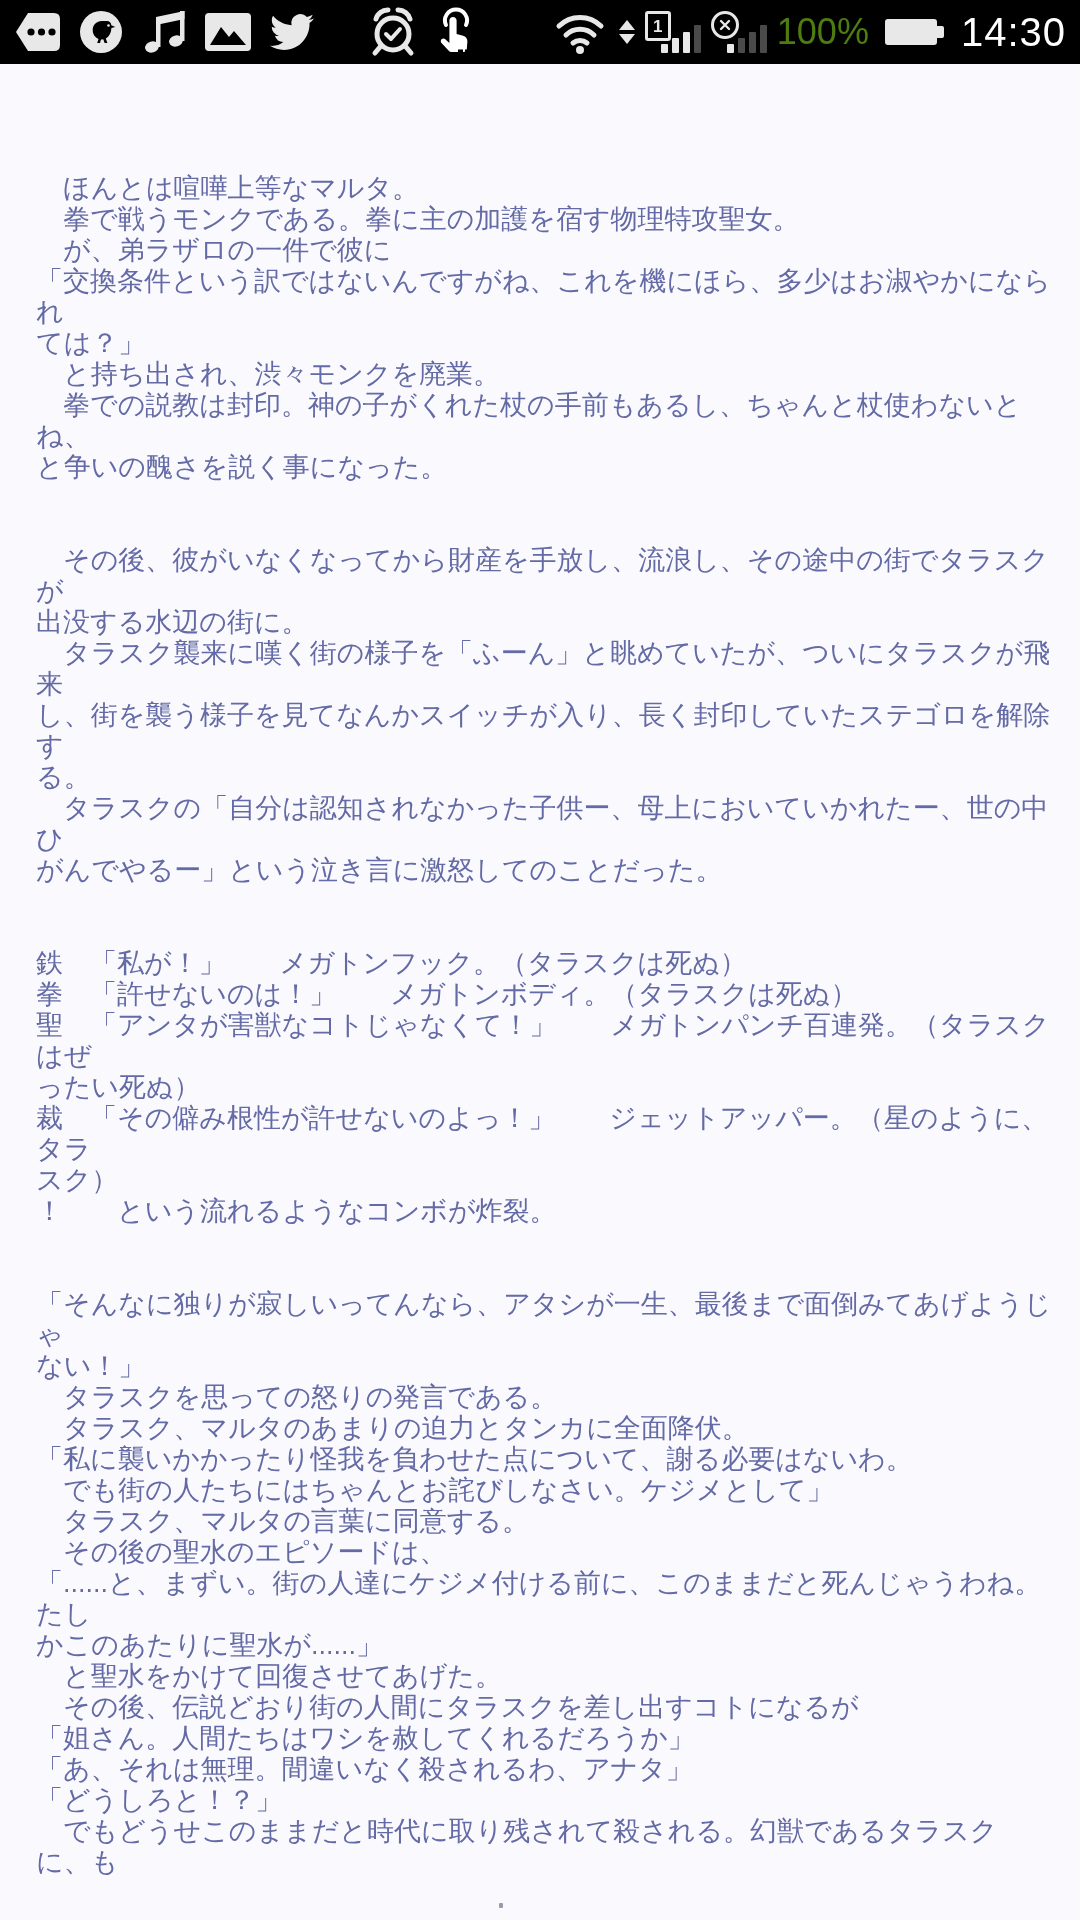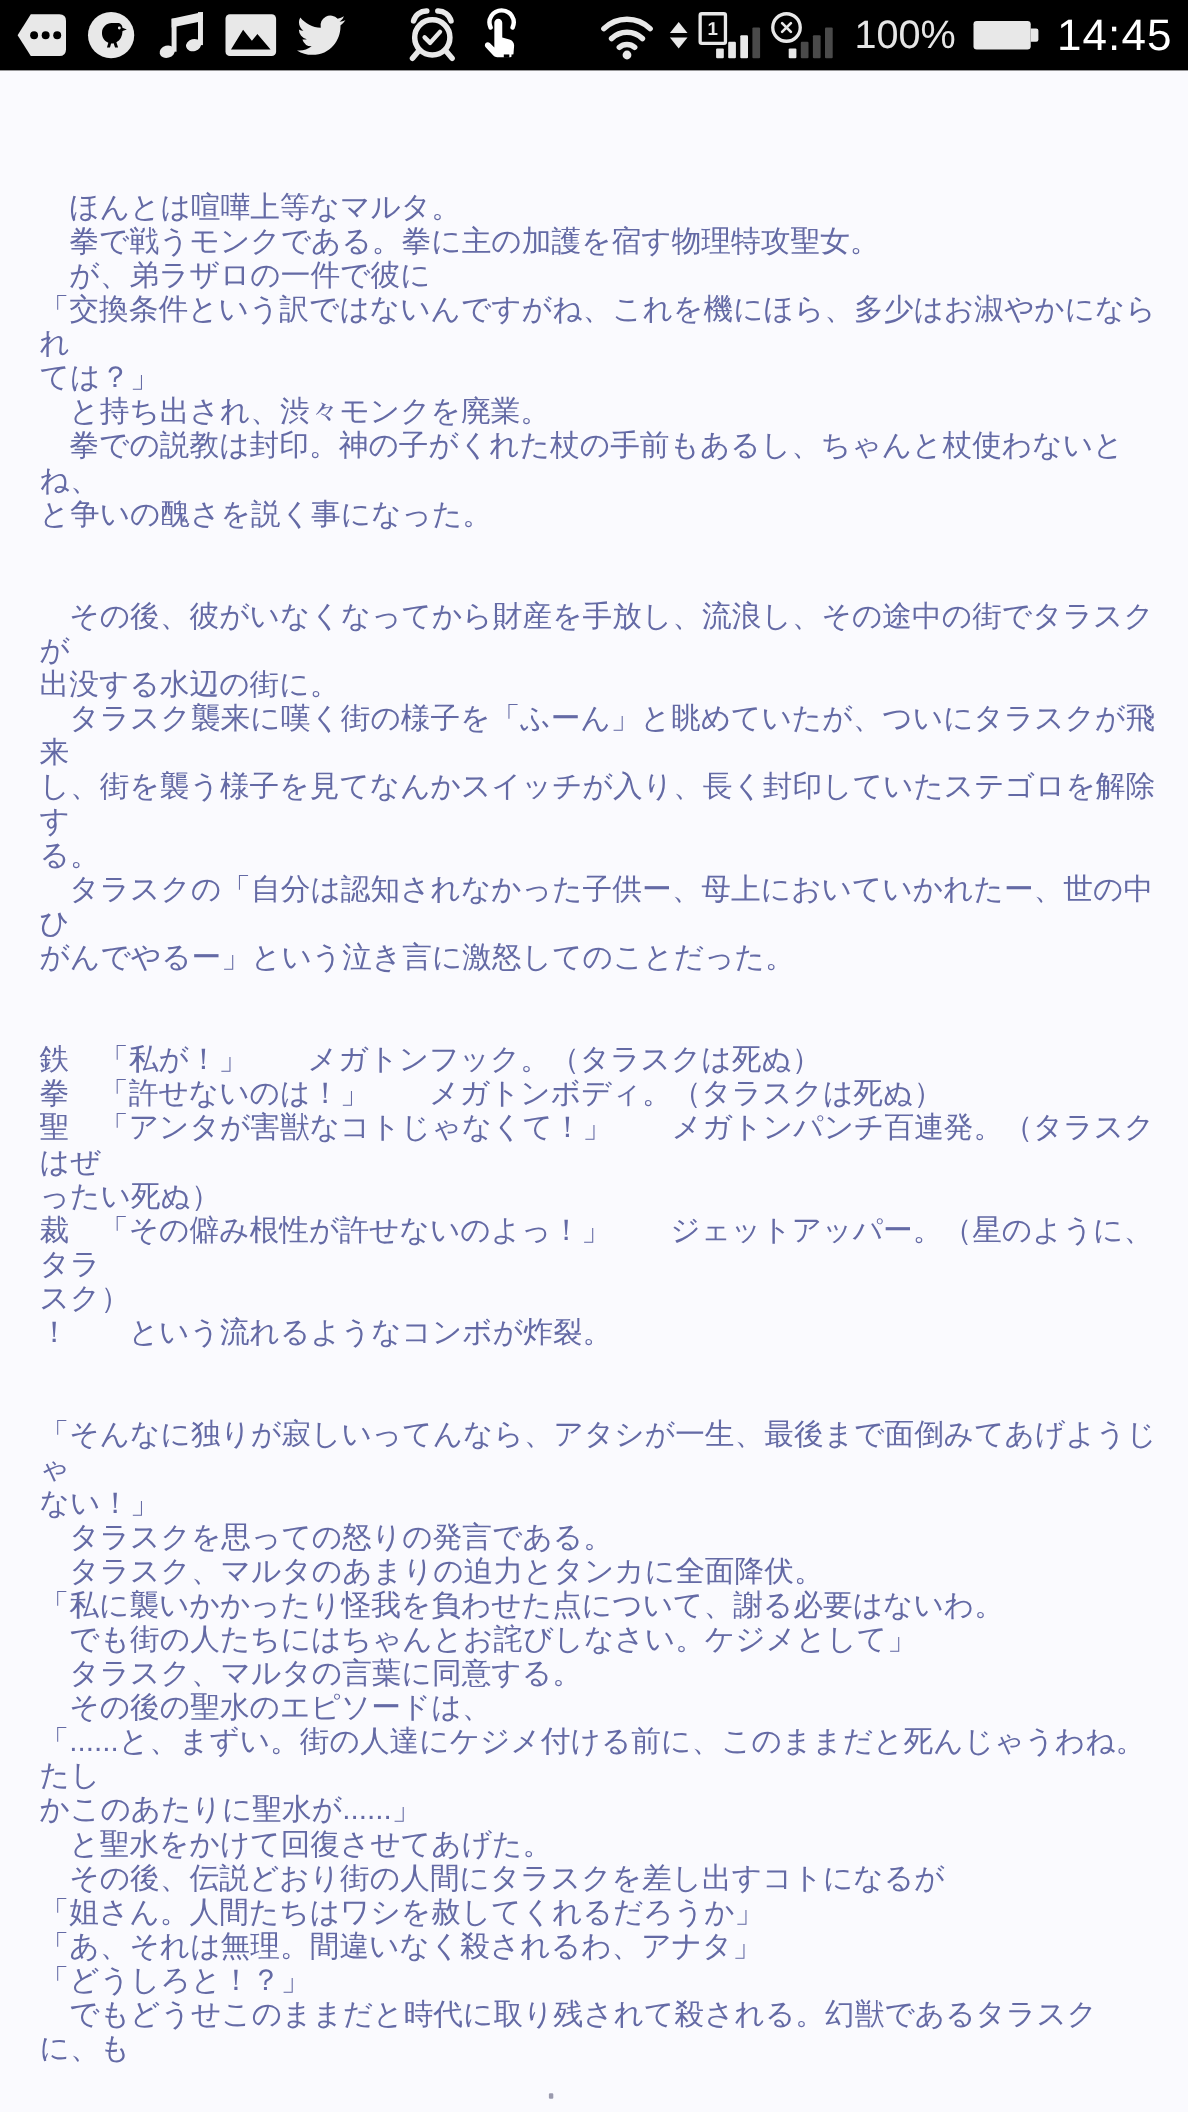--- a/index.html
+++ b/index.html
@@ -27,21 +27,21 @@
     border:3px solid #e8e8e8;border-radius:3px;
     font-size:17px;font-weight:bold;color:#e8e8e8;
     display:flex;align-items:center;justify-content:center;line-height:1;
   }
   .sig .badge.round{border-radius:50%;width:22px;height:22px;}
   .sig .bars{position:absolute;right:0;bottom:2px;display:flex;align-items:flex-end;gap:4px;}
   .sig .bar{width:7px;border-radius:1px;}
   .battery{width:52px;height:26px;background:#e8e8e8;border-radius:3px;position:relative;margin-left:6px;}
   .battery:after{content:"";position:absolute;right:-7px;top:7px;width:7px;height:12px;background:#e8e8e8;border-radius:0 2px 2px 0;}
   .sb-time{font-size:40px;color:#fff;letter-spacing:1px;margin-left:14px;}
-  .sb-pct{font-size:36px;color:#e5e5e5;margin-left:10px;}
+  .sb-pct{font-size:36px;color:#4d7c0f;}
   .updown{display:flex;flex-direction:column;gap:4px;margin-left:2px;}
   .tri{width:0;height:0;border-left:8px solid transparent;border-right:8px solid transparent;}
   .tri.up{border-bottom:10px solid #e8e8e8;}
   .tri.down{border-top:10px solid #e8e8e8;}
   
   .doc{
     padding:16px 28px 0 36px;
     color:#646aa5;
     font-size:27px;line-height:31px;
     white-space:pre-wrap;word-break:break-all;
@@ -140,21 +140,21 @@
       </span>
       <span class="bars">
         <span class="bar" style="height:9px;background:#e8e8e8;"></span>
         <span class="bar" style="height:15px;background:#4a4a4a;"></span>
         <span class="bar" style="height:21px;background:#4a4a4a;"></span>
         <span class="bar" style="height:28px;background:#4a4a4a;"></span>
       </span>
     </span>
     <span class="sb-pct">100%</span>
     <span class="battery"></span>
-    <span class="sb-time">14:45</span>
+    <span class="sb-time">14:30</span>
   </div>
 </div>
 
 <div class="doc">
   <div><div class="line"></div><div class="line">　ほんとは喧嘩上等なマルタ。</div><div class="line">　拳で戦うモンクである。拳に主の加護を宿す物理特攻聖女。</div><div class="line">　が、弟ラザロの一件で彼に</div><div class="line">「交換条件という訳ではないんですがね、これを機にほら、多少はお淑やかになられ</div><div class="line">ては？」</div><div class="line">　と持ち出され、渋々モンクを廃業。</div><div class="line">　拳での説教は封印。神の子がくれた杖の手前もあるし、ちゃんと杖使わないとね、</div><div class="line">と争いの醜さを説く事になった。</div><div class="line"></div><div class="line"></div><div class="line">　その後、彼がいなくなってから財産を手放し、流浪し、その途中の街でタラスクが</div><div class="line">出没する水辺の街に。</div><div class="line">　タラスク襲来に嘆く街の様子を「ふーん」と眺めていたが、ついにタラスクが飛来</div><div class="line">し、街を襲う様子を見てなんかスイッチが入り、長く封印していたステゴロを解除す</div><div class="line">る。</div><div class="line">　タラスクの「自分は認知されなかった子供ー、母上においていかれたー、世の中ひ</div><div class="line">がんでやるー」という泣き言に激怒してのことだった。</div><div class="line"></div><div class="line"></div><div class="line">鉄　「私が！」　　メガトンフック。（タラスクは死ぬ）</div><div class="line">拳　「許せないのは！」　　メガトンボディ。（タラスクは死ぬ）</div><div class="line">聖　「アンタが害獣なコトじゃなくて！」　　メガトンパンチ百連発。（タラスクはぜ</div><div class="line">ったい死ぬ）</div><div class="line">裁　「その僻み根性が許せないのよっ！」　　ジェットアッパー。（星のように、タラ</div><div class="line">スク）</div><div class="line">！　　という流れるようなコンボが炸裂。</div><div class="line"></div><div class="line"></div><div class="line">「そんなに独りが寂しいってんなら、アタシが一生、最後まで面倒みてあげようじゃ</div><div class="line">ない！」</div><div class="line">　タラスクを思っての怒りの発言である。</div><div class="line">　タラスク、マルタのあまりの迫力とタンカに全面降伏。</div><div class="line">「私に襲いかかったり怪我を負わせた点について、謝る必要はないわ。</div><div class="line">　でも街の人たちにはちゃんとお詫びしなさい。ケジメとして」</div><div class="line">　タラスク、マルタの言葉に同意する。</div><div class="line">　その後の聖水のエピソードは、</div><div class="line">「......と、まずい。街の人達にケジメ付ける前に、このままだと死んじゃうわね。たし</div><div class="line">かこのあたりに聖水が......」</div><div class="line">　と聖水をかけて回復させてあげた。</div><div class="line">　その後、伝説どおり街の人間にタラスクを差し出すコトになるが</div><div class="line">「姐さん。人間たちはワシを赦してくれるだろうか」</div><div class="line">「あ、それは無理。間違いなく殺されるわ、アナタ」</div><div class="line">「どうしろと！？」</div><div class="line">　でもどうせこのままだと時代に取り残されて殺される。幻獣であるタラスクに、も</div></div>
 </div>
 
 <div class="stray"></div>
 
 </body></html>

